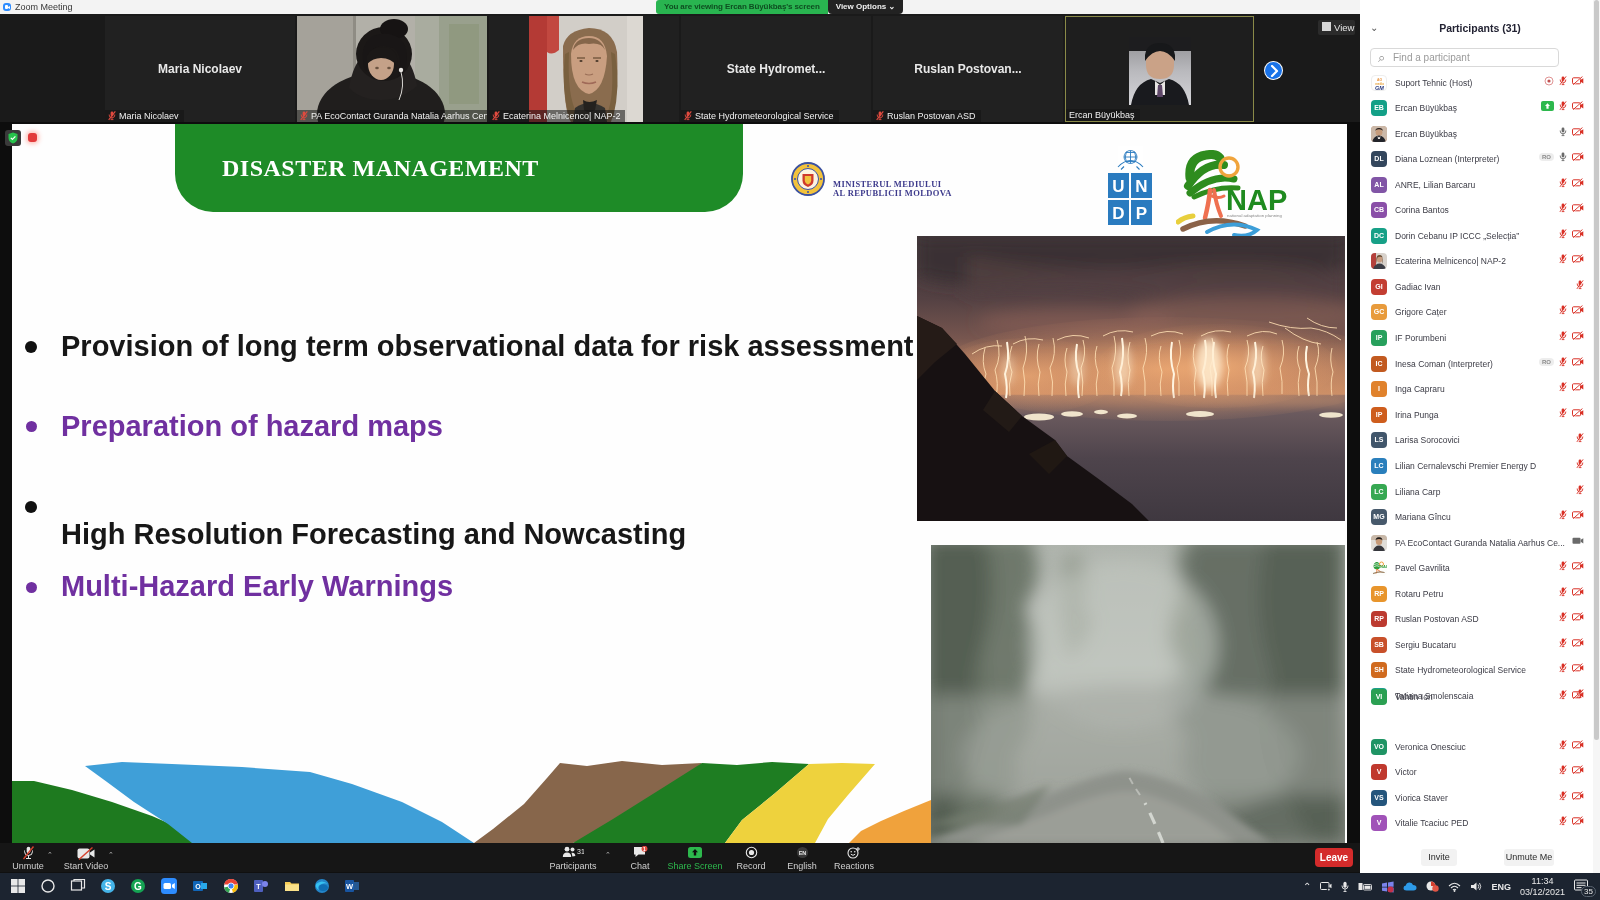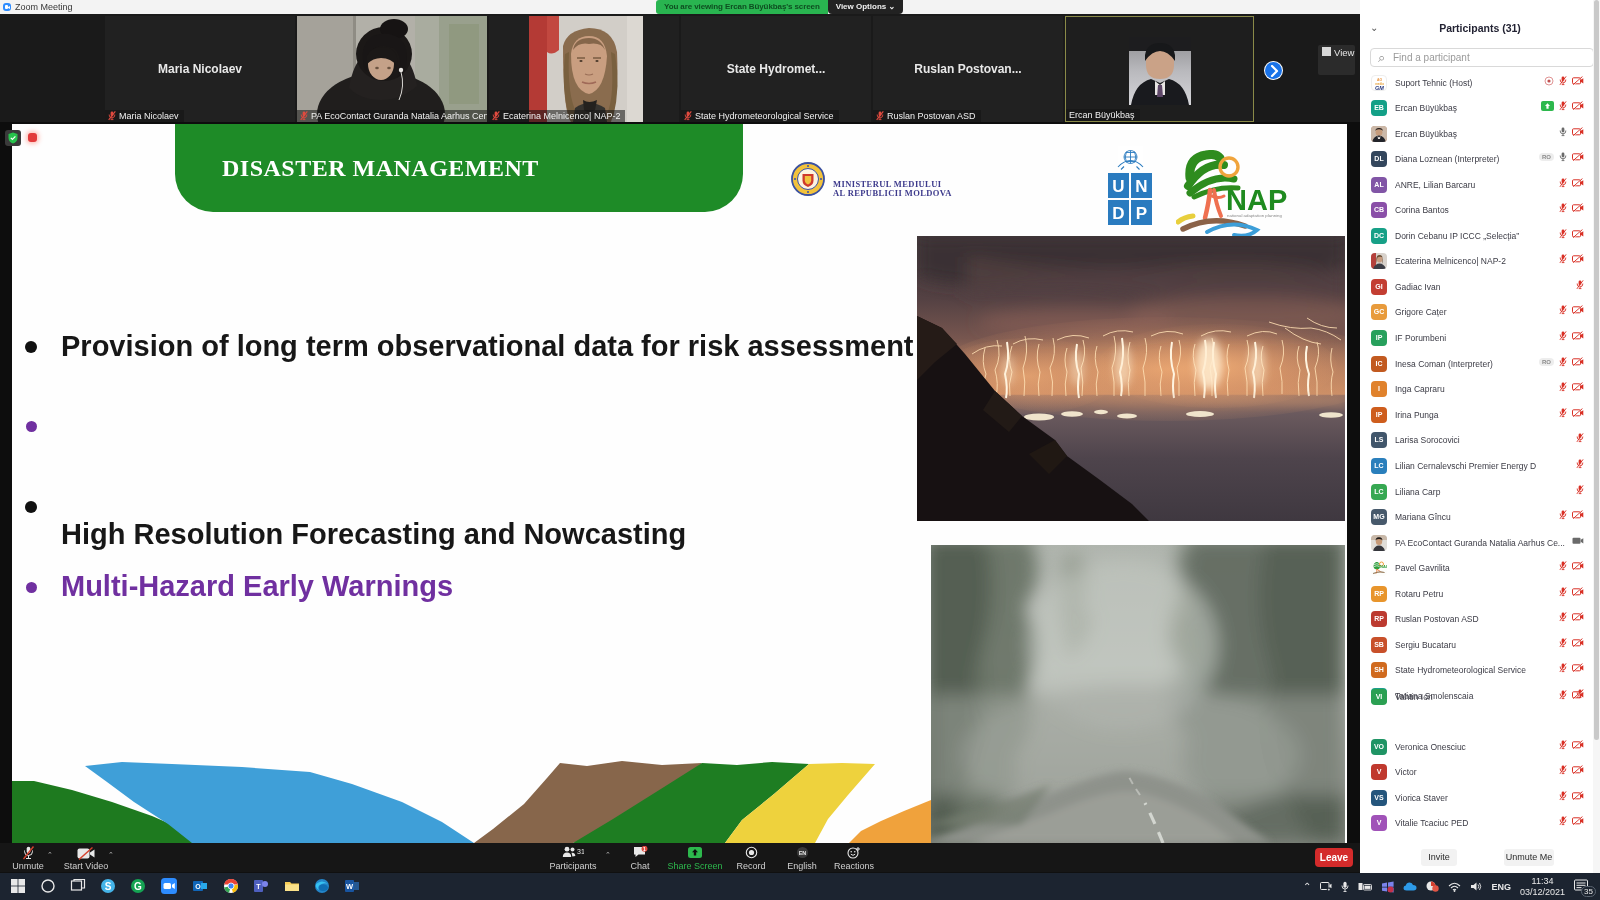--- a/index.html
+++ b/index.html
@@ -18,21 +18,21 @@
 #viewbanner .dark { background:#222222; color:#f0f0f0; font-weight:bold; font-size:8px; line-height:14px; padding:0 8px; border-radius:0 0 4px 4px; }
 
 
 #vstrip { left:0; top:14px; width:1360px; height:108px; background:#1a1a1a; }
 .thumb { position:absolute; top:2px; height:106px; background:#212121; overflow:hidden; }
 .thumb .cname { position:absolute; width:100%; top:46px; text-align:center; color:#e8e8e8; font-weight:bold; font-size:12px; }
 .vlabel { position:absolute; left:0px; bottom:0px; background:rgba(20,20,20,0.55); color:#f0f0f0; font-size:9px; line-height:12px; padding:0 5px 0 3px; display:flex; align-items:center; gap:3px; white-space:nowrap; }
 #arrowbtn { left:1264px; top:61px; width:19px; height:19px; border-radius:50%; background:#fff; }
 #arrowbtn .inner { position:absolute; left:1px; top:1px; width:17px; height:17px; border-radius:50%; background:#1a73e8; }
 #arrowbtn svg { position:absolute; left:5.5px; top:4px; }
-#viewbtn { left:1318px; top:20px; width:37px; height:30px; background:#2b2b2b; border-radius:2px; color:#e6e6e6; font-size:9.5px; line-height:15px; padding-left:16px;margin-top:25px; }
+#viewbtn { left:1318px; top:20px; width:37px; height:15px; background:#2b2b2b; border-radius:2px; color:#e6e6e6; font-size:9.5px; line-height:15px; padding-left:16px; }
 #viewbtn:before { content:""; position:absolute; left:4px; top:4px; width:9px; height:7px; background:#d8d8d8; box-shadow:0 -2px 0 #d8d8d8; }
 
 
 #sharebg { left:0; top:122px; width:1360px; height:721px; background:#0d0d0d; }
 #slide { left:12px; top:124px; width:1335px; height:719px; background:#fefefe; overflow:hidden; }
 #shield { left:5px; top:130px; width:16px; height:16px; background:#3a3a3a; border-radius:3px; z-index:5; }
 #shield svg { position:absolute; left:2px; top:2px; }
 #reddot { left:28px; top:133px; width:9px; height:9px; background:#e23b3b; border-radius:3px; box-shadow:0 0 4px 2px rgba(255,80,60,0.35); z-index:5; }
 
 #gbanner { position:absolute; left:163px; top:0px; width:568px; height:88px; background:#1e8b27; border-radius:0 0 38px 38px; }
@@ -44,21 +44,21 @@
 
 #toolbar { left:0; top:843px; width:1360px; height:29px; background:#161616; color:#d8d8d8; }
 .tbtn { position:absolute; text-align:center; font-size:9px; color:#d0d0d0; }
 .tbtn .lbl { position:absolute; width:100%; top:18px; white-space:nowrap; }
 #leavebtn { position:absolute; left:1315px; top:5px; width:38px; height:19px; background:#d42b2b; border-radius:4px; color:#fff; font-size:10px; font-weight:bold; text-align:center; line-height:19px; }
 
 
 #panel { left:1360px; top:0; width:240px; height:873px; background:#ffffff; }
 #ptitle { position:absolute; left:0; top:22px; width:240px; text-align:center; font-size:10.5px; font-weight:bold; color:#232333; }
 #pchev { position:absolute; left:10px; top:22px; color:#555; font-size:10px; }
-#searchbox { position:absolute; left:10px; top:48px; width:224px; height:19px; border:1px solid #d9d9d9; border-radius:4px; background:#fff; color:#9a9a9a; font-size:10px; line-height:17px; padding-left:22px; }
+#searchbox { position:absolute; left:10px; top:48px; width:189px; height:19px; border:1px solid #d9d9d9; border-radius:4px; background:#fff; color:#9a9a9a; font-size:10px; line-height:17px; padding-left:22px; }
 #searchbox:before { content:"⌕"; position:absolute; left:7px; top:0px; font-size:13px; color:#8a8a8a; }
 .prow { position:absolute; left:0; width:228px; height:26px; }
 .pav { position:absolute; left:11px; top:5px; width:16px; height:16px; border-radius:4px; color:#fff; font-size:7px; font-weight:bold; text-align:center; line-height:16px; }
 .pname { position:absolute; left:35px; top:8px; font-size:8.5px; color:#3a3a44; white-space:nowrap; }
 .picons { position:absolute; right:4px; top:6px; display:flex; align-items:center; gap:5px; }
 .robadge { background:#ededed; color:#8a8a8a; font-size:6px; font-weight:bold; border-radius:5px; padding:1px 3px; }
 #pscroll { position:absolute; left:233px; top:0px; width:7px; height:873px; background:#f6f6f6; }
 #pscroll .pthumb { position:absolute; left:1px; top:0px; width:5px; height:740px; background:#c9c9c9; border-radius:3px; }
 #invitebtn,#unmutebtn { position:absolute; top:849px; height:17px; background:#f2f2f2; border-radius:3px; font-size:9px; color:#2a2a2a; text-align:center; line-height:17px;margin-left:8px; }
 #invitebtn { left:53px; width:36px; }
@@ -426,20 +426,21 @@
         <g stroke="#dde0da" fill="none" opacity="0.85">
           <path d="M232 298 Q224 278 214 258" stroke-width="3.2" stroke-dasharray="12 9"></path>
           <path d="M209 250 Q202 240 198 232" stroke-width="2" stroke-dasharray="7 6" opacity="0.6"></path>
         </g>
       </svg>
     </div>
 
     <div class="bdot" style="left:13px; top:217px; width:12px; height:12px; background:#111;"></div>
     <div class="bullet" style="left:49px; top:206px; font-size:29px; color:#171717;">Provision of long term observational data for risk assessment</div>
     <div class="bdot" style="left:14px; top:297px; width:11px; height:11px; background:#7030a0;"></div>
+    <div class="bullet" style="left:49px; top:286px; font-size:29px; color:#7030a0;">Preparation of hazard maps</div>
     <div class="bdot" style="left:13px; top:377px; width:12px; height:12px; background:#111;"></div>
     <div class="bullet" style="left:49px; top:366px; font-size:29px; color:#171717;margin-top:28px;">High Resolution Forecasting and Nowcasting</div>
     <div class="bdot" style="left:14px; top:458px; width:11px; height:11px; background:#7030a0;"></div>
     <div class="bullet" style="left:49px; top:446px; font-size:29px; color:#7030a0;">Multi-Hazard Early Warnings</div>
   </div>
   <div id="shield" class="abs">
       <svg width="12" height="12" viewBox="0 0 12 12">
         <path d="M6 0.5 L10.5 2 V6 C10.5 9 8.5 10.8 6 11.5 C3.5 10.8 1.5 9 1.5 6 V2 Z" fill="#27c24c"></path>
         <path d="M3.8 5.8 L5.4 7.4 L8.4 4.4" stroke="#fff" stroke-width="1.2" fill="none"></path>
       </svg>

